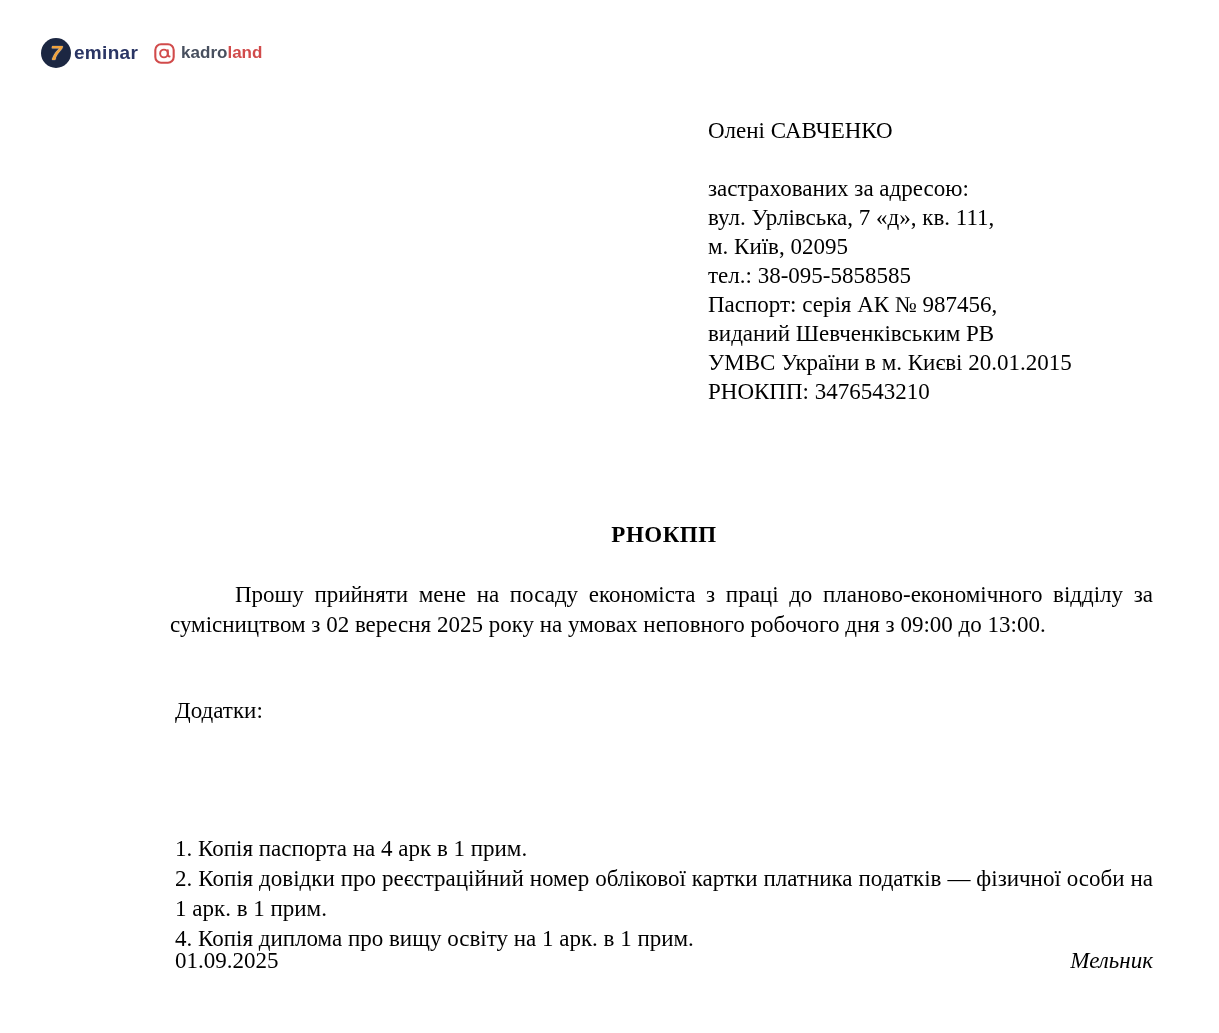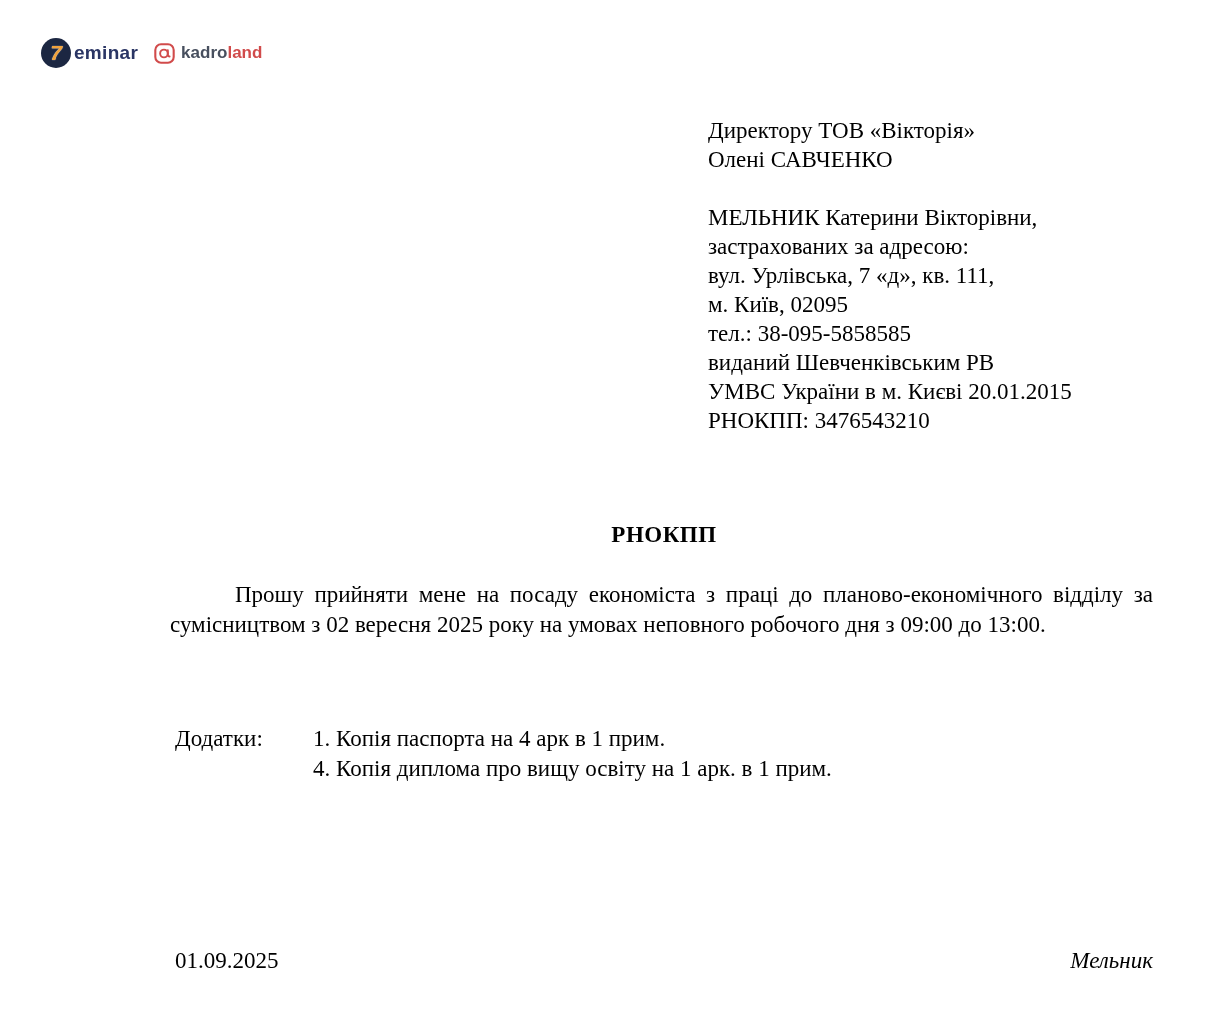--- a/index.html
+++ b/index.html
@@ -95,25 +95,26 @@
     font-size: 23px;
     line-height: 30px;
     text-align: justify;
     text-indent: 65px;
   }
 
   
   .attachments {
     position: absolute;
     left: 175px;
-    top: 724px;
+    top: 696px;
     width: 978px;
     display: flex;
     font-size: 23px;
     line-height: 30px;
+    flex-direction: column;
   }
   .att-label {
     width: 138px;
     flex: 0 0 138px;
   }
   .att-list {
     flex: 1 1 auto;
   }
   .att-item {
     text-align: justify;
@@ -149,43 +150,43 @@
           <circle cx="11.4" cy="12" r="4.4" stroke="#d14b4b" stroke-width="2.2"></circle>
           <path d="M15.8 8.2 v5.3 a2 2 0 0 0 2 2" stroke="#d14b4b" stroke-width="2.2" stroke-linecap="round"></path>
         </svg>
       </span>
       <span><span class="kadro-dark">kadro</span><span class="kadro-red">land</span></span>
     </div>
   </div>
 
   <div class="address">
     <div class="recipient">
-      <div>Директору ТОВ «Вікторія»</div>
       <div>Олені САВЧЕНКО</div>
     </div>
     <div class="applicant">
-      <div>МЕЛЬНИК Катерини Вікторівни,</div>
       <div>застрахованих за адресою:</div>
       <div>вул. Урлівська, 7 «д», кв. 111,</div>
       <div>м. Київ, 02095</div>
       <div>тел.: 38-095-5858585</div>
+      <div>Паспорт: серія АК № 987456,</div>
       <div>виданий Шевченківським РВ</div>
       <div>УМВС України в м. Києві 20.01.2015</div>
       <div>РНОКПП: 3476543210</div>
     </div>
   </div>
 
   <div class="doc-title">РНОКПП</div>
 
   <div class="body-par">Прошу прийняти мене на посаду економіста з праці до планово-економічного відділу за сумісництвом з 02 вересня 2025 року на умовах неповного робочого дня з 09:00 до 13:00.</div>
 
   <div class="attachments">
     <div class="att-label">Додатки:</div>
     <div class="att-list">
       <div class="att-item">1. Копія паспорта на 4 арк в 1 прим.</div>
+      <div class="att-item">2. Копія довідки про реєстраційний номер облікової картки платника податків — фізичної особи на 1 арк. в 1 прим.</div>
       <div class="att-item">4. Копія диплома про вищу освіту на 1 арк. в 1 прим.</div>
     </div>
   </div>
 
   <div class="footer">
     <div>01.09.2025</div>
     <div class="signature">Мельник</div>
   </div>
 
 </div>

